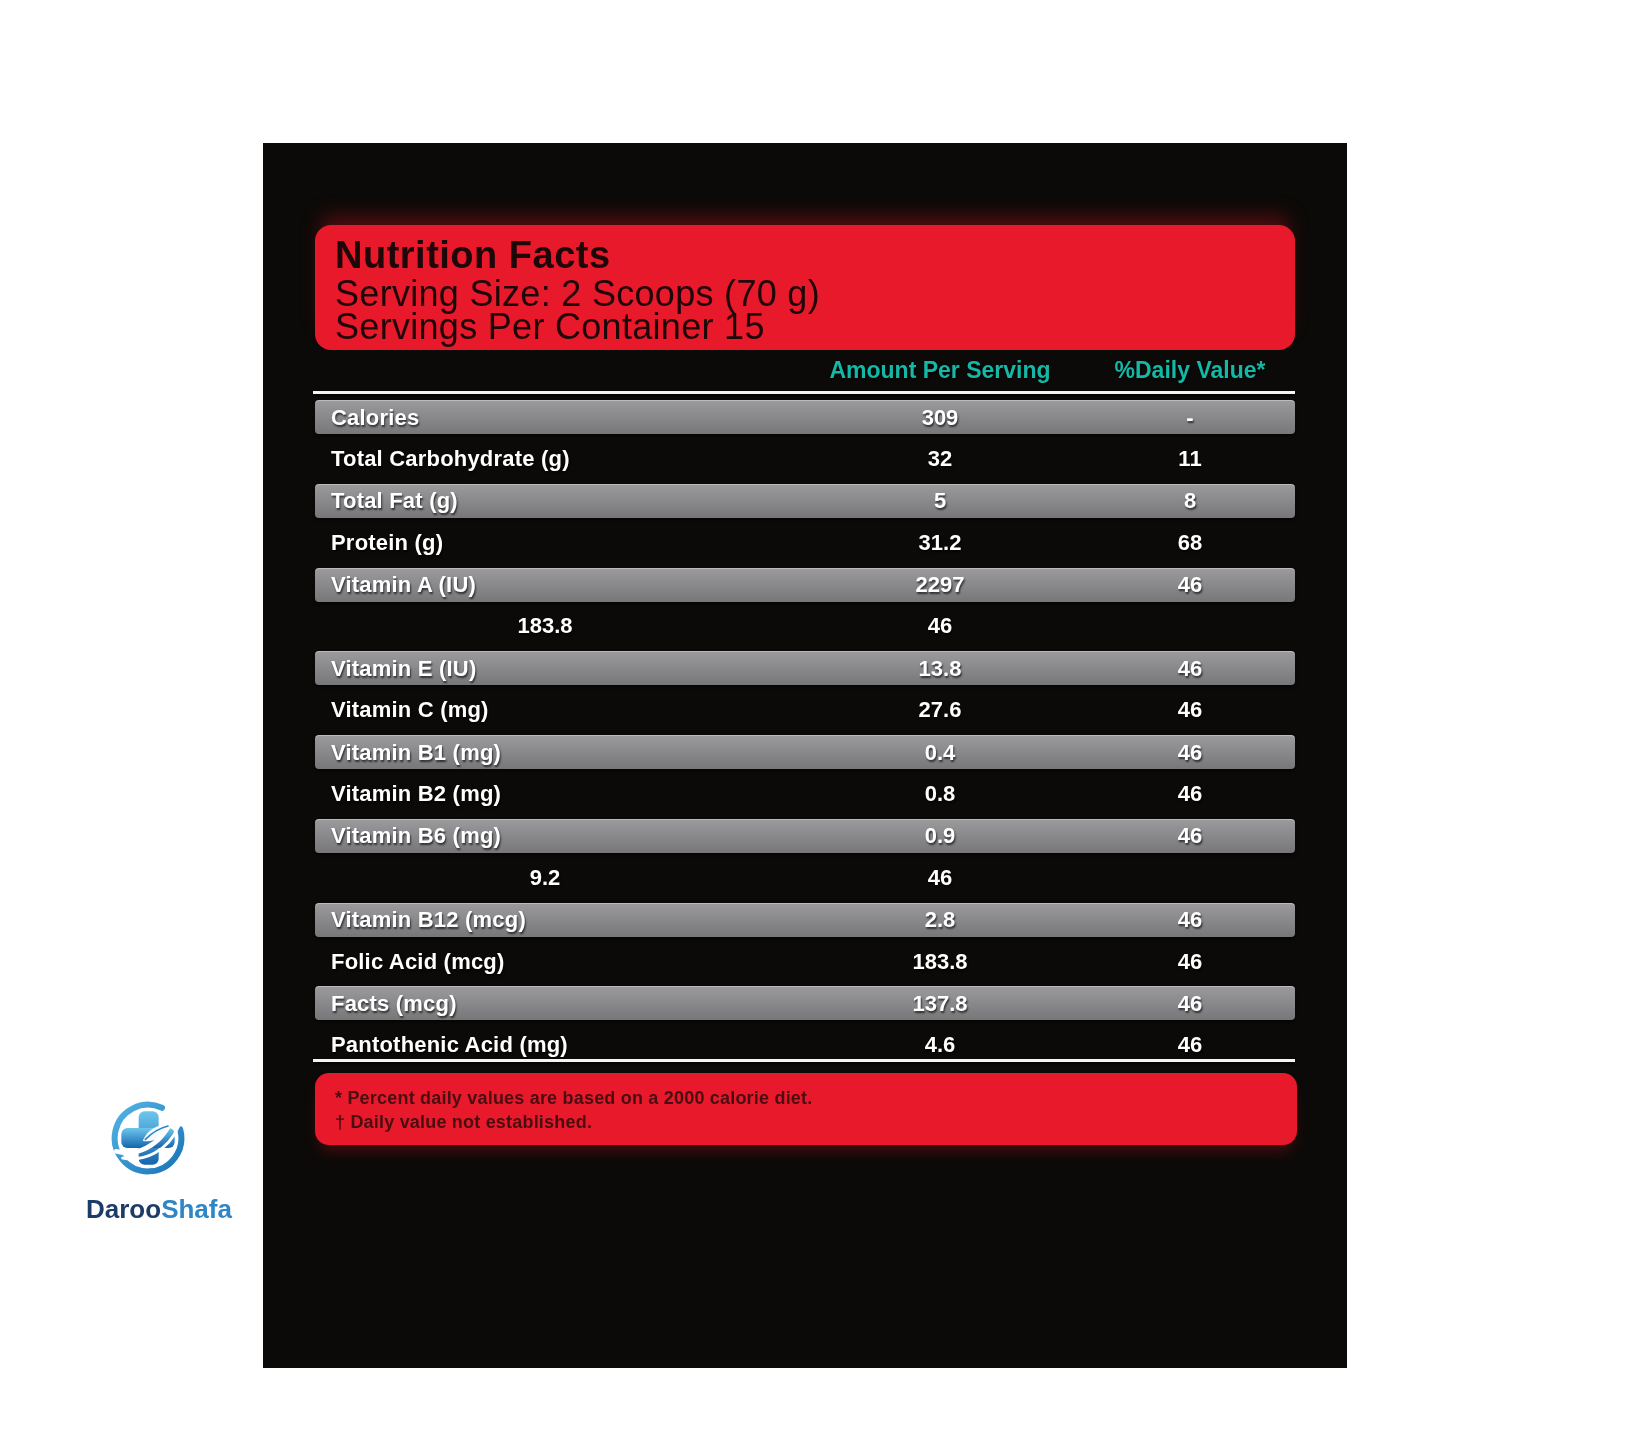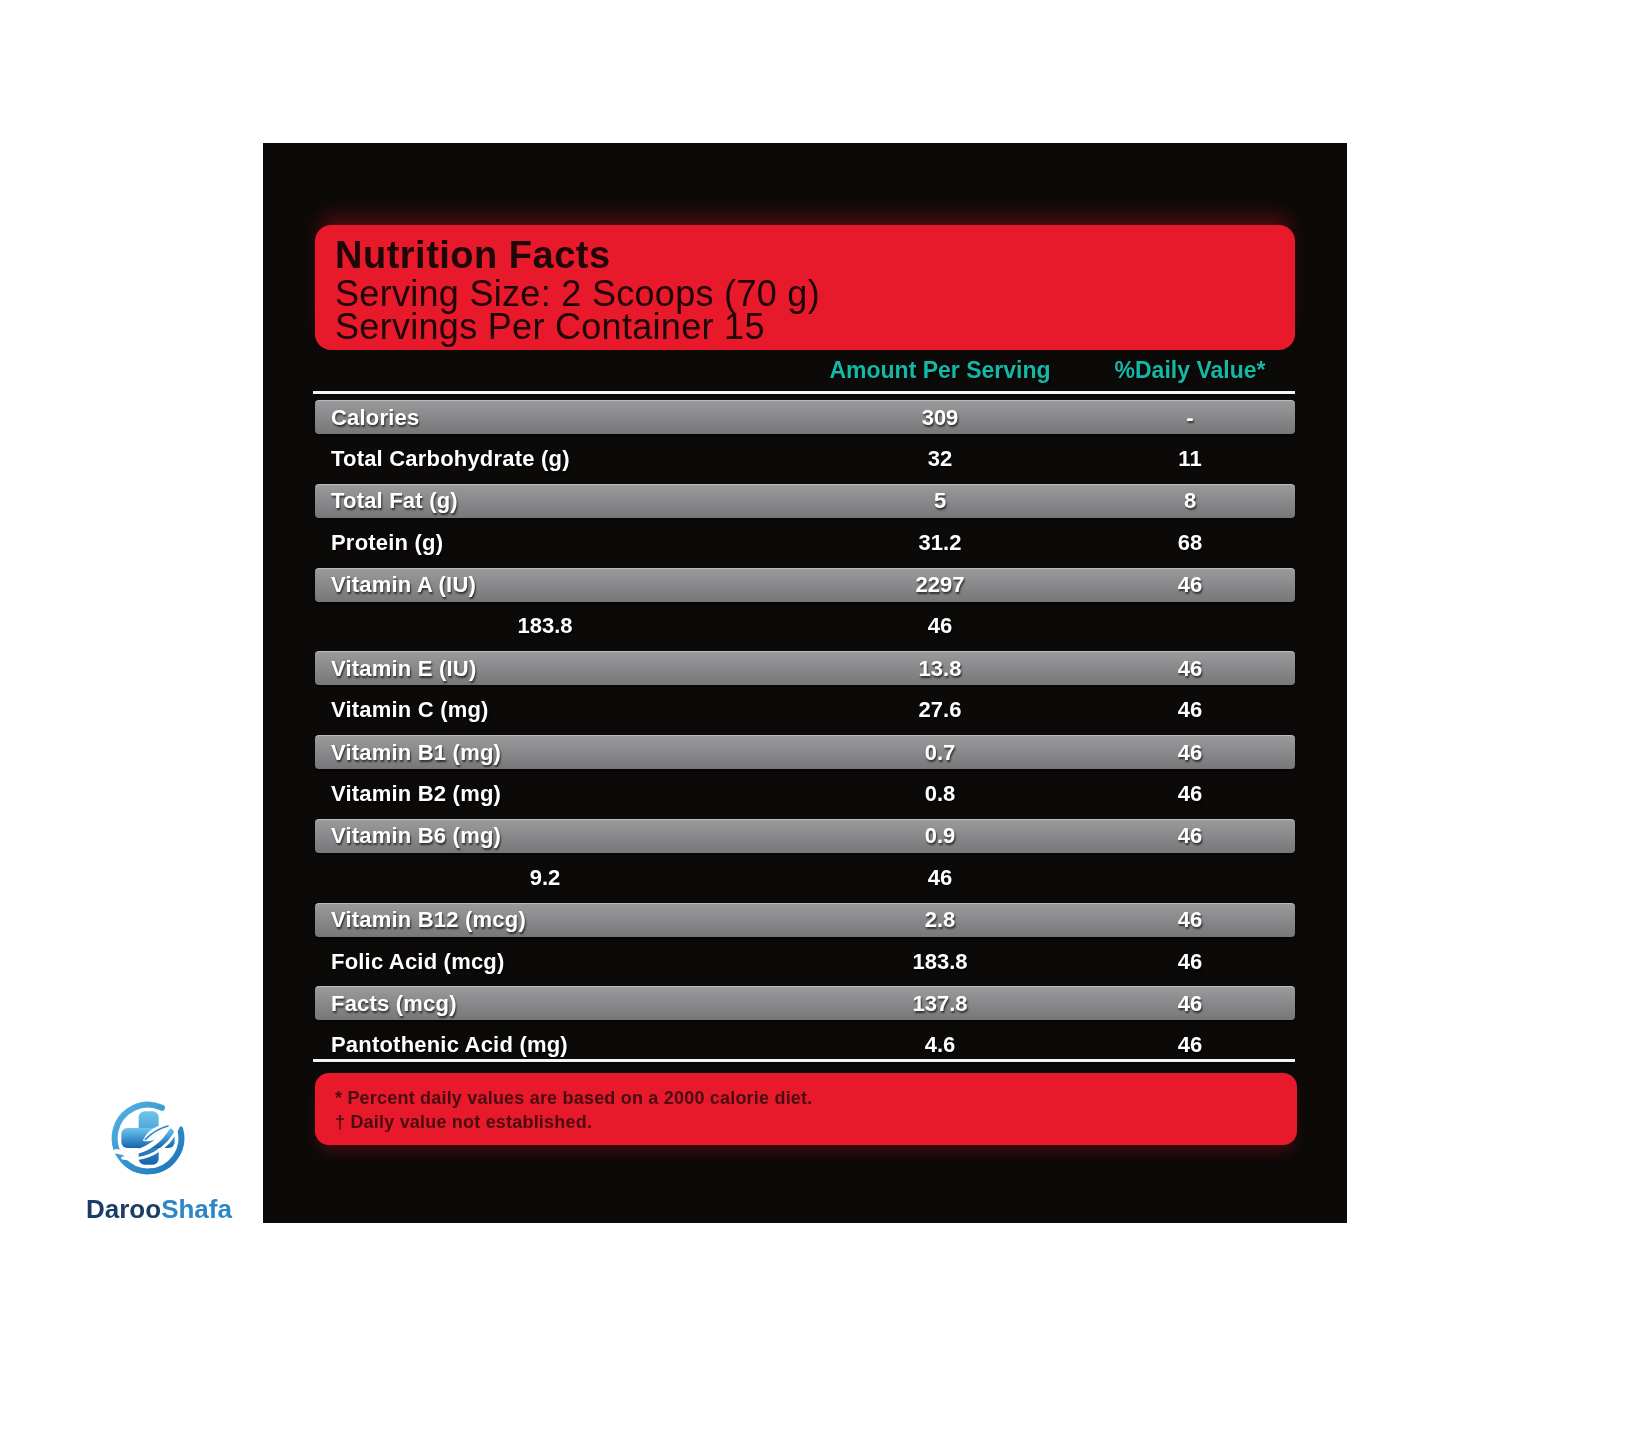--- a/index.html
+++ b/index.html
@@ -11,21 +11,21 @@
     --gray-lo:#77777a;
     --logo-navy:#1c3c68;
     --logo-blue:#2e86c7;
   }
   html,body{margin:0;padding:0}
   body{
     width:1652px;height:1432px;position:relative;background:#ffffff;
     font-family:"Liberation Sans",sans-serif;overflow:hidden;
   }
   .panel{
-    position:absolute;left:263px;top:143px;width:1084px;height:1080px;
+    position:absolute;left:263px;top:143px;width:1084px;height:1225px;
     background:var(--label-black);
   }
   .header-box{
     position:absolute;left:52px;top:82px;width:980px;height:125px;
     background:var(--red);border-radius:16px;box-sizing:border-box;
     padding:8px 0 0 20px;
     box-shadow:0 -16px 18px -6px rgba(140,18,26,.5);
   }
   .title{
     font-size:38px;font-weight:bold;color:var(--dark-on-red);
@@ -149,21 +149,21 @@
   </div>
 
   <div class="row">
     <div class="lab">Vitamin C (mg)</div>
     <div class="val">27.6</div>
     <div class="val">46</div>
   </div>
 
   <div class="row shaded">
     <div class="lab">Vitamin B1 (mg)</div>
-    <div class="val">0.7</div>
+    <div class="val">0.4</div>
     <div class="val">46</div>
   </div>
 
   <div class="row">
     <div class="lab">Vitamin B2 (mg)</div>
     <div class="val">0.8</div>
     <div class="val">46</div>
   </div>
 
   <div class="row shaded">

